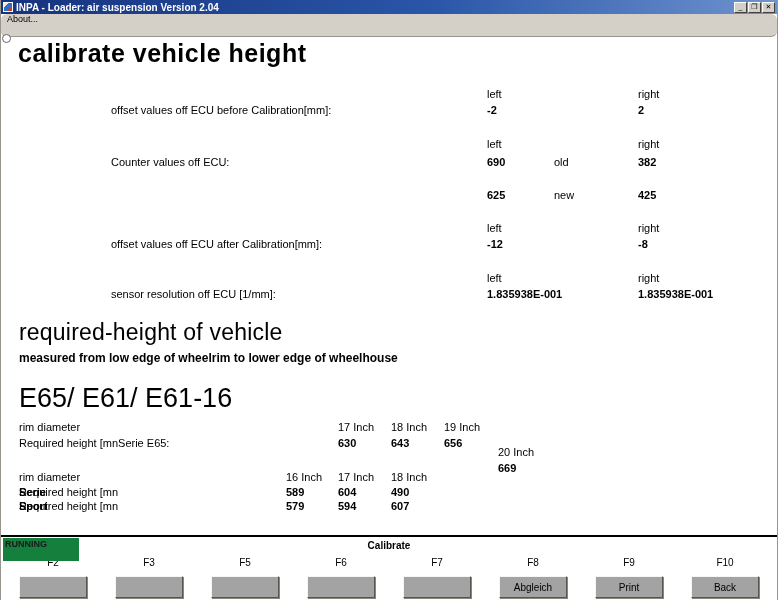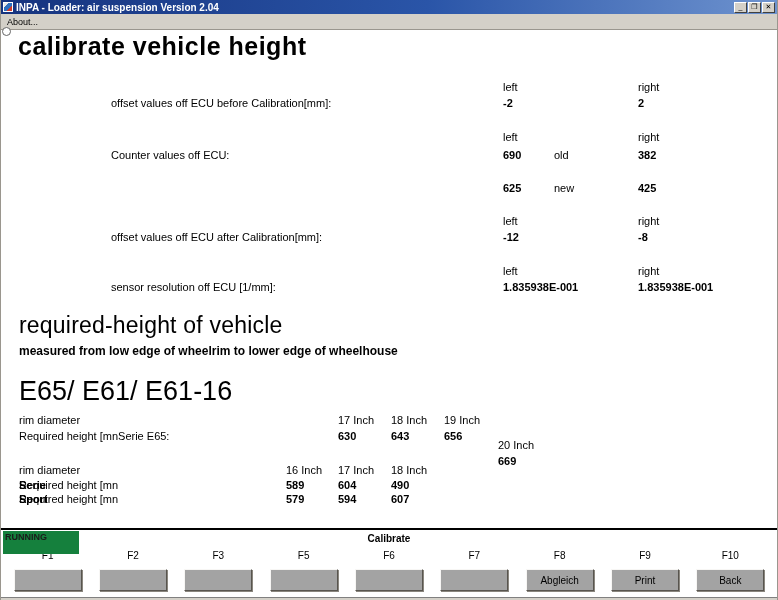--- a/index.html
+++ b/index.html
@@ -13,34 +13,34 @@
   .app-icon { width:10px; height:10px; margin-right:3px; flex:0 0 auto;
               background:linear-gradient(135deg,#e8e8e8 0 30%, #2f6fbe 30% 65%, #d03a2a 65% 100%);
               border:1px solid #fff; }
   .title-text { color:#fff; font-size:10px; font-weight:bold; flex:1 1 auto; white-space:nowrap; overflow:hidden; }
   .win-controls { display:flex; gap:1px; }
   .winbtn { width:13px; height:11px; background:#d4d0c8; border:1px solid;
             border-color:#fff #404040 #404040 #fff; font-size:7px; line-height:8px;
             font-family:"Liberation Sans",sans-serif; color:#000; padding:0; cursor:default; }
 
   
-  .menubar { height:16px; background:#d4d0c8; border-bottom:1px solid #9a968e;
-             display:flex; align-items:center; padding-left:6px; }
+  .menubar { height:23px; background:#d4d0c8; border-bottom:1px solid #9a968e;
+             display:flex; padding-left:6px;border-radius:6px; }
   .menu-item { font-size:9px; color:#000; }
 
   
   .client { position:relative; height:498px; background:#fff; font-size:11px; color:#000; }
   .corner-circle { position:absolute; top:-3px; left:1px; width:9px; height:9px;
                    border:1px solid #666; border-radius:50%; background:#fff; }
   .page-title { position:absolute; top:2px; left:17px; font-size:25px; font-weight:bold; letter-spacing:0.5px; }
 
   .row { position:absolute; left:0; right:0; height:14px; }
   .row span { position:absolute; white-space:nowrap; }
   .c-label { left:110px; }
-  .c-left  { left:502px; }
+  .c-left  { left:486px; }
   .c-mid   { left:553px; }
   .c-right { left:637px; }
   .val { font-weight:bold; }
 
   .sec-title { position:absolute; left:18px; font-size:23px; font-weight:400; letter-spacing:0.2px; }
   .sec-sub   { position:absolute; left:18px; font-size:12px; font-weight:bold; }
   .model-title { position:absolute; left:18px; font-size:27px; font-weight:400; }
 
   .t-label { left:18px; }
   .t-model { left:152px;margin-top:48px; }
@@ -170,24 +170,20 @@
       <span class="u-c2 val">594</span>
       <span class="u-c3 val">607</span>
     </div>
   </div>
 
   <div class="bottombar">
     <div class="running-badge" style="background: #15803d;">RUNNING</div>
     <div class="mode-label">Calibrate</div>
     <div class="fkey-row">
       <div class="fkey-col">
-        <span class="fkey-label">F1</span>
-        <button class="fkey-button"></button>
-      </div>
-      <div class="fkey-col">
         <span class="fkey-label">F2</span>
         <button class="fkey-button"></button>
       </div>
       <div class="fkey-col">
         <span class="fkey-label">F3</span>
         <button class="fkey-button"></button>
       </div>
       <div class="fkey-col">
         <span class="fkey-label">F5</span>
         <button class="fkey-button"></button>

